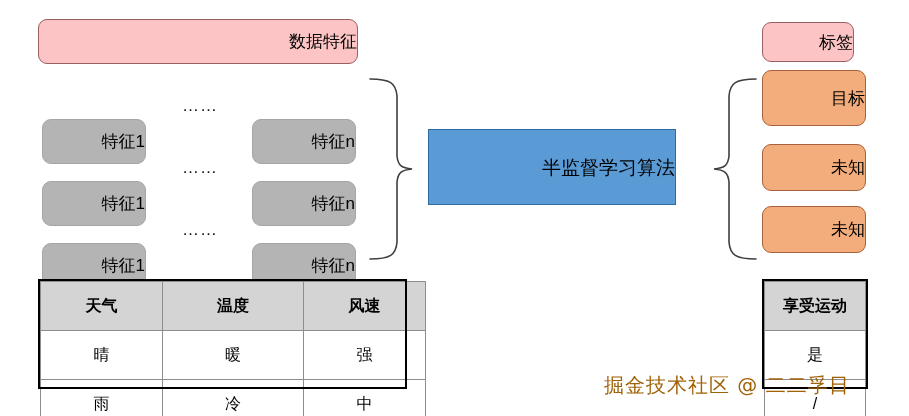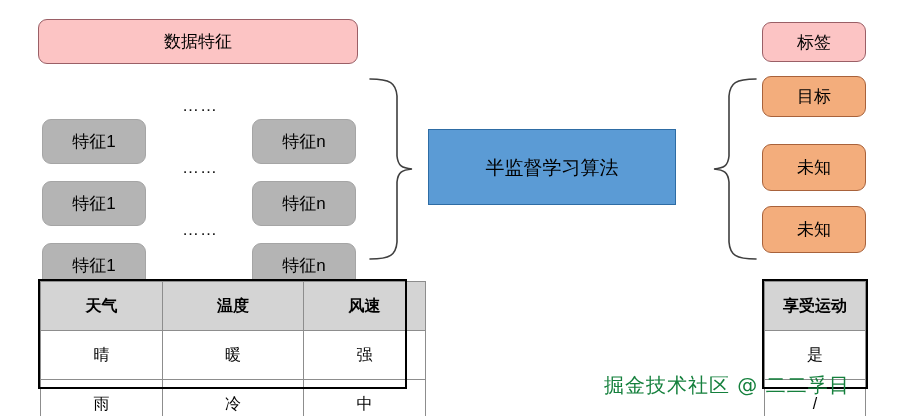--- a/index.html
+++ b/index.html
@@ -16,21 +16,21 @@
     height: 416px;
     background: #ffffff;
     overflow: hidden;
   }
 
   
   .node {
     position: absolute;
     display: flex;
     align-items: center;
-    justify-content: center;
+    justify-content: flex-end;
     box-sizing: border-box;
     font-size: 17px;
     color: #000000;
     text-align: center;
     line-height: 1;
     white-space: nowrap;
   }
 
   .node-pink {
     background: #fcc4c4;
@@ -100,36 +100,36 @@
     position: absolute;
     border: 2.5px solid #000000;
     box-sizing: border-box;
     pointer-events: none;
   }
 
   
   .watermark {
     position: absolute;
     font-size: 20px;
-    color: #15803d;
+    color: #a16207;
     white-space: nowrap;
     letter-spacing: 1px;
     font-family: "DejaVu Sans", sans-serif;
   }
 </style>
 </head>
 <body>
 
 <div id="canvas">
 
   <div class="node node-pink" style="left:38px; top:19px; width:320px; height:45px;">
     <span>数据特征</span>
   </div>
 
-  <div class="node node-pink" style="left:762px; top:22px; width:104px; height:40px;">
+  <div class="node node-pink" style="left:762px; top:22px; width:92px; height:40px;">
     <span>标签</span>
   </div>
 
   <div class="node node-gray" style="left:42px; top:83px; width:104px; height:45px;">
     <span>特征1</span>
   </div>
   <div class="dots" style="left:160px; top:83px; width:80px; height:45px;">
     <span>……</span>
   </div>
   <div class="node node-gray" style="left:252px; top:83px; width:104px; height:45px;">
@@ -173,21 +173,21 @@
   <svg class="brace" style="left:690px; top:76px;" width="72" height="186" viewBox="0 0 72 186">
     <path d="M 66 3
              C 46 3, 40 7, 39 20
              L 39 80
              C 38 90, 34 92, 24 93
              C 34 94, 38 96, 39 106
              L 39 166
              C 40 179, 46 183, 66 183" fill="none" stroke="#3f3f3f" stroke-width="1.6" stroke-linecap="round"></path>
   </svg>
 
-  <div class="node node-orange" style="left:762px; top:76px; width:104px; height:41px;">
+  <div class="node node-orange" style="left:762px; top:70px; width:104px; height:56px;">
     <span>目标</span>
   </div>
   <div class="node node-orange" style="left:762px; top:144px; width:104px; height:47px;">
     <span>未知</span>
   </div>
   <div class="node node-orange" style="left:762px; top:206px; width:104px; height:47px;">
     <span>未知</span>
   </div>
 
   <table class="data-table" style="left:40px; top:281px; width:365px;">

